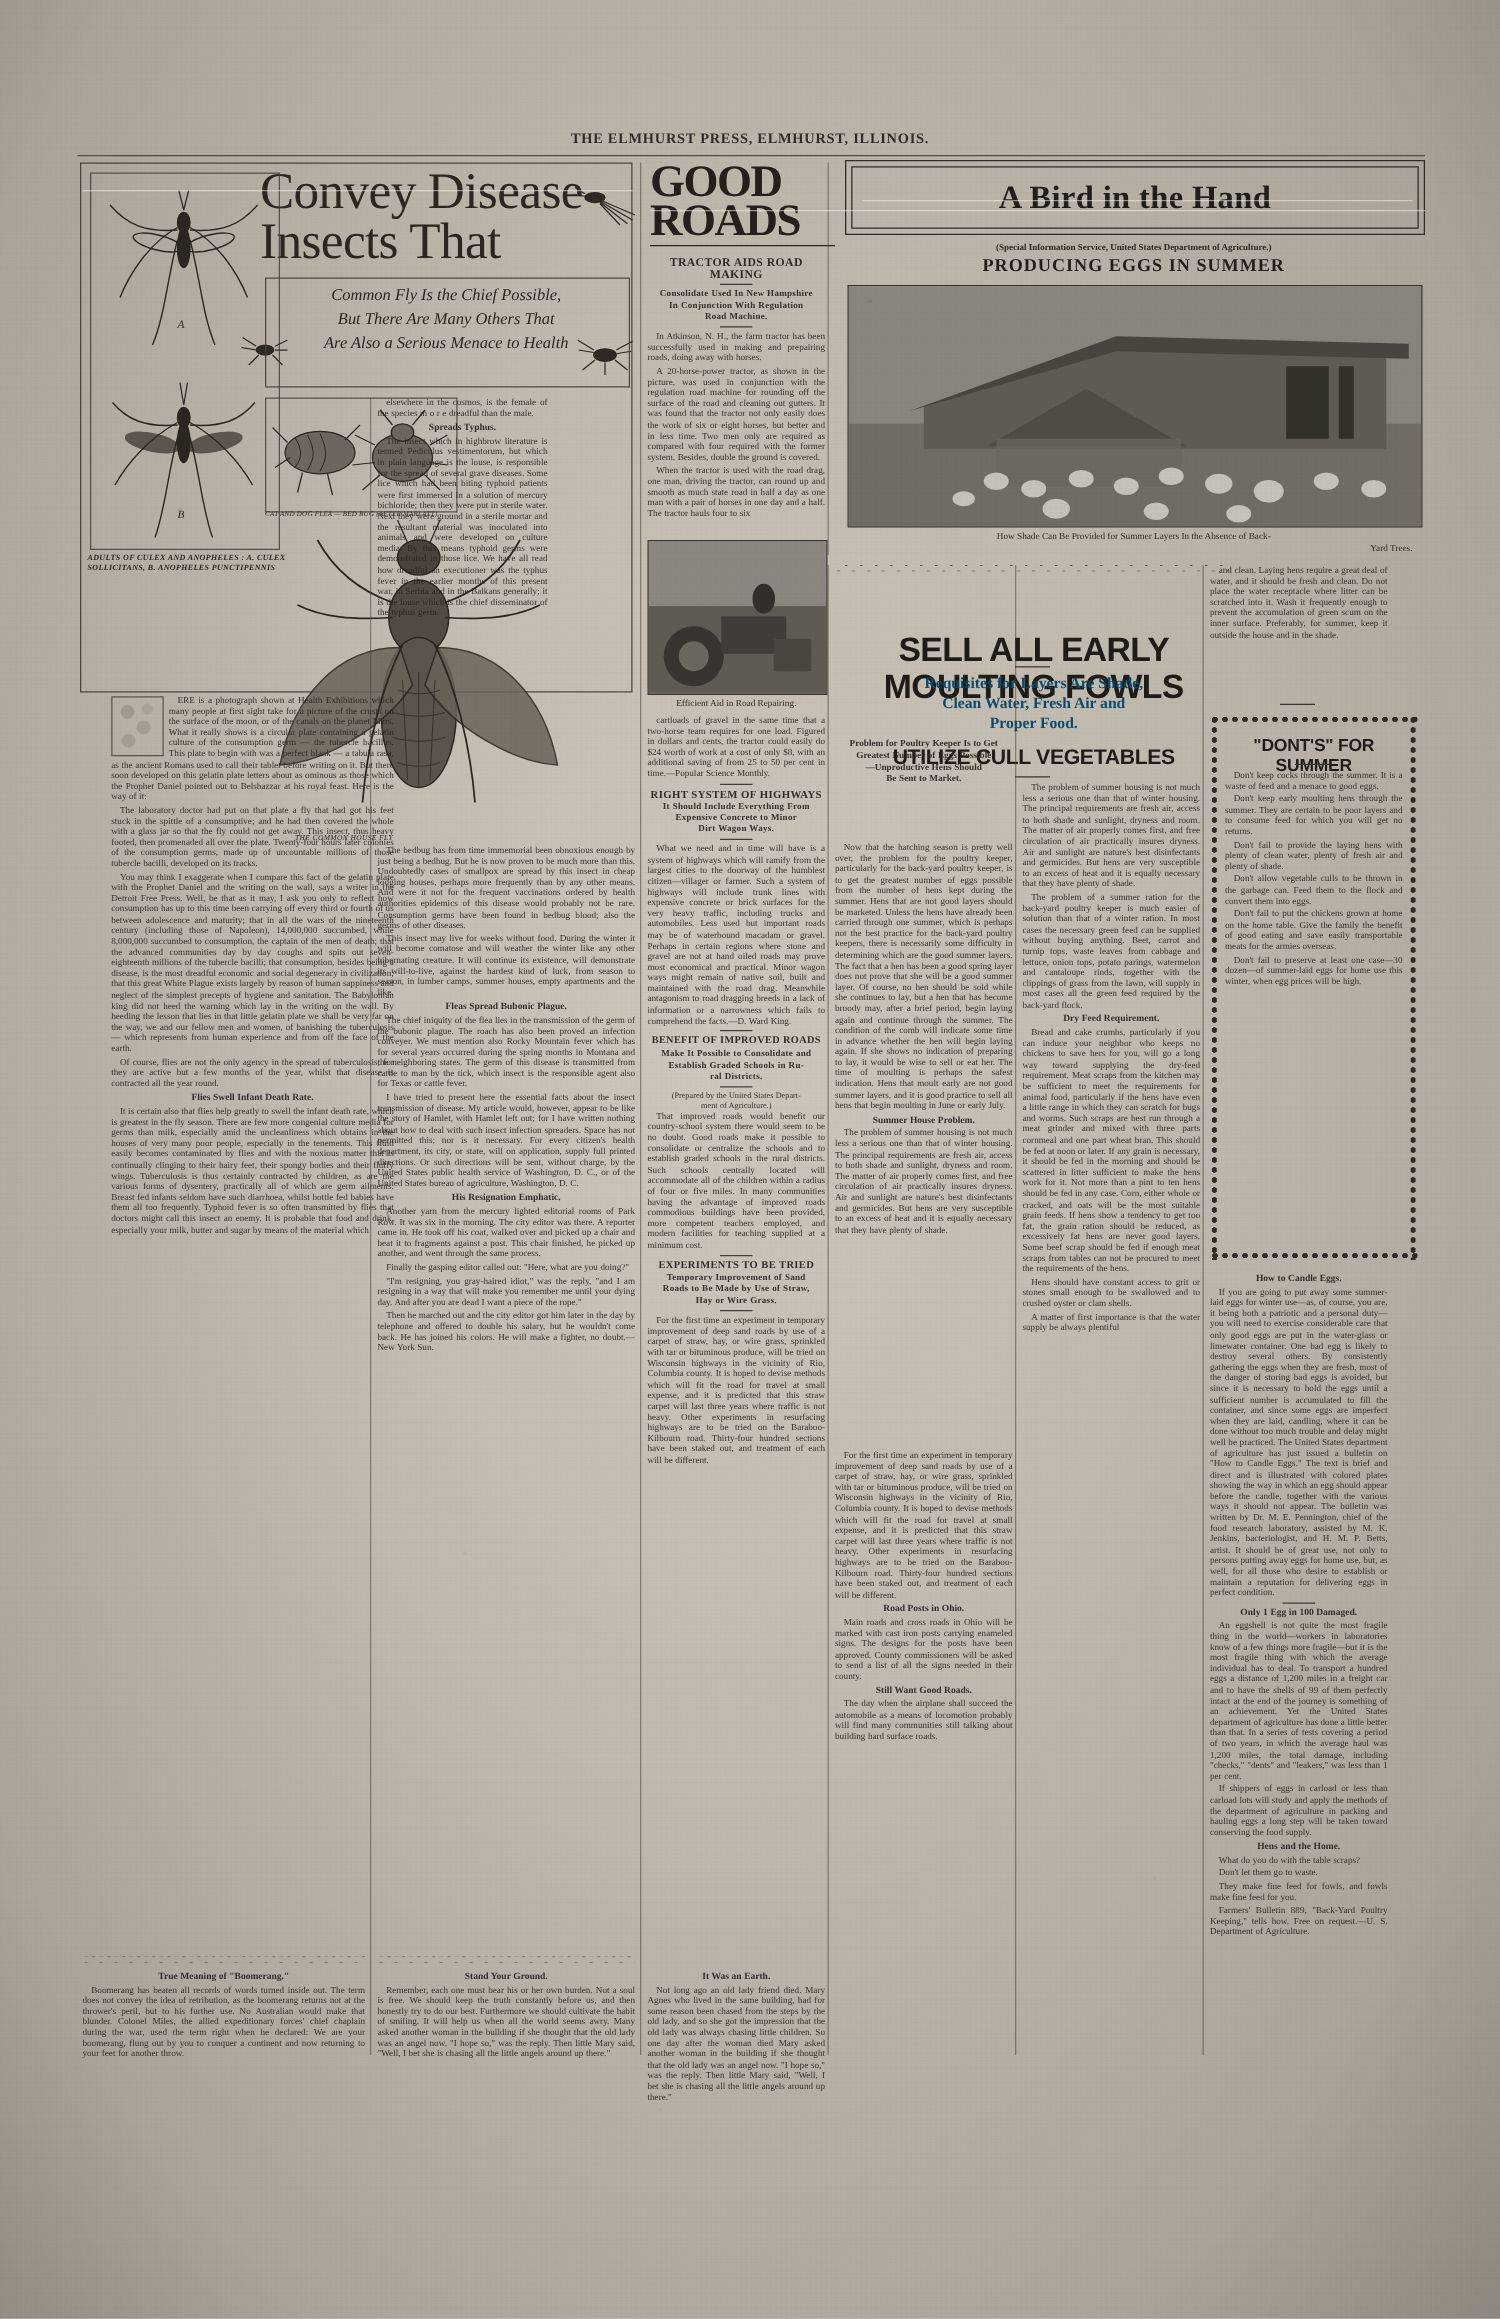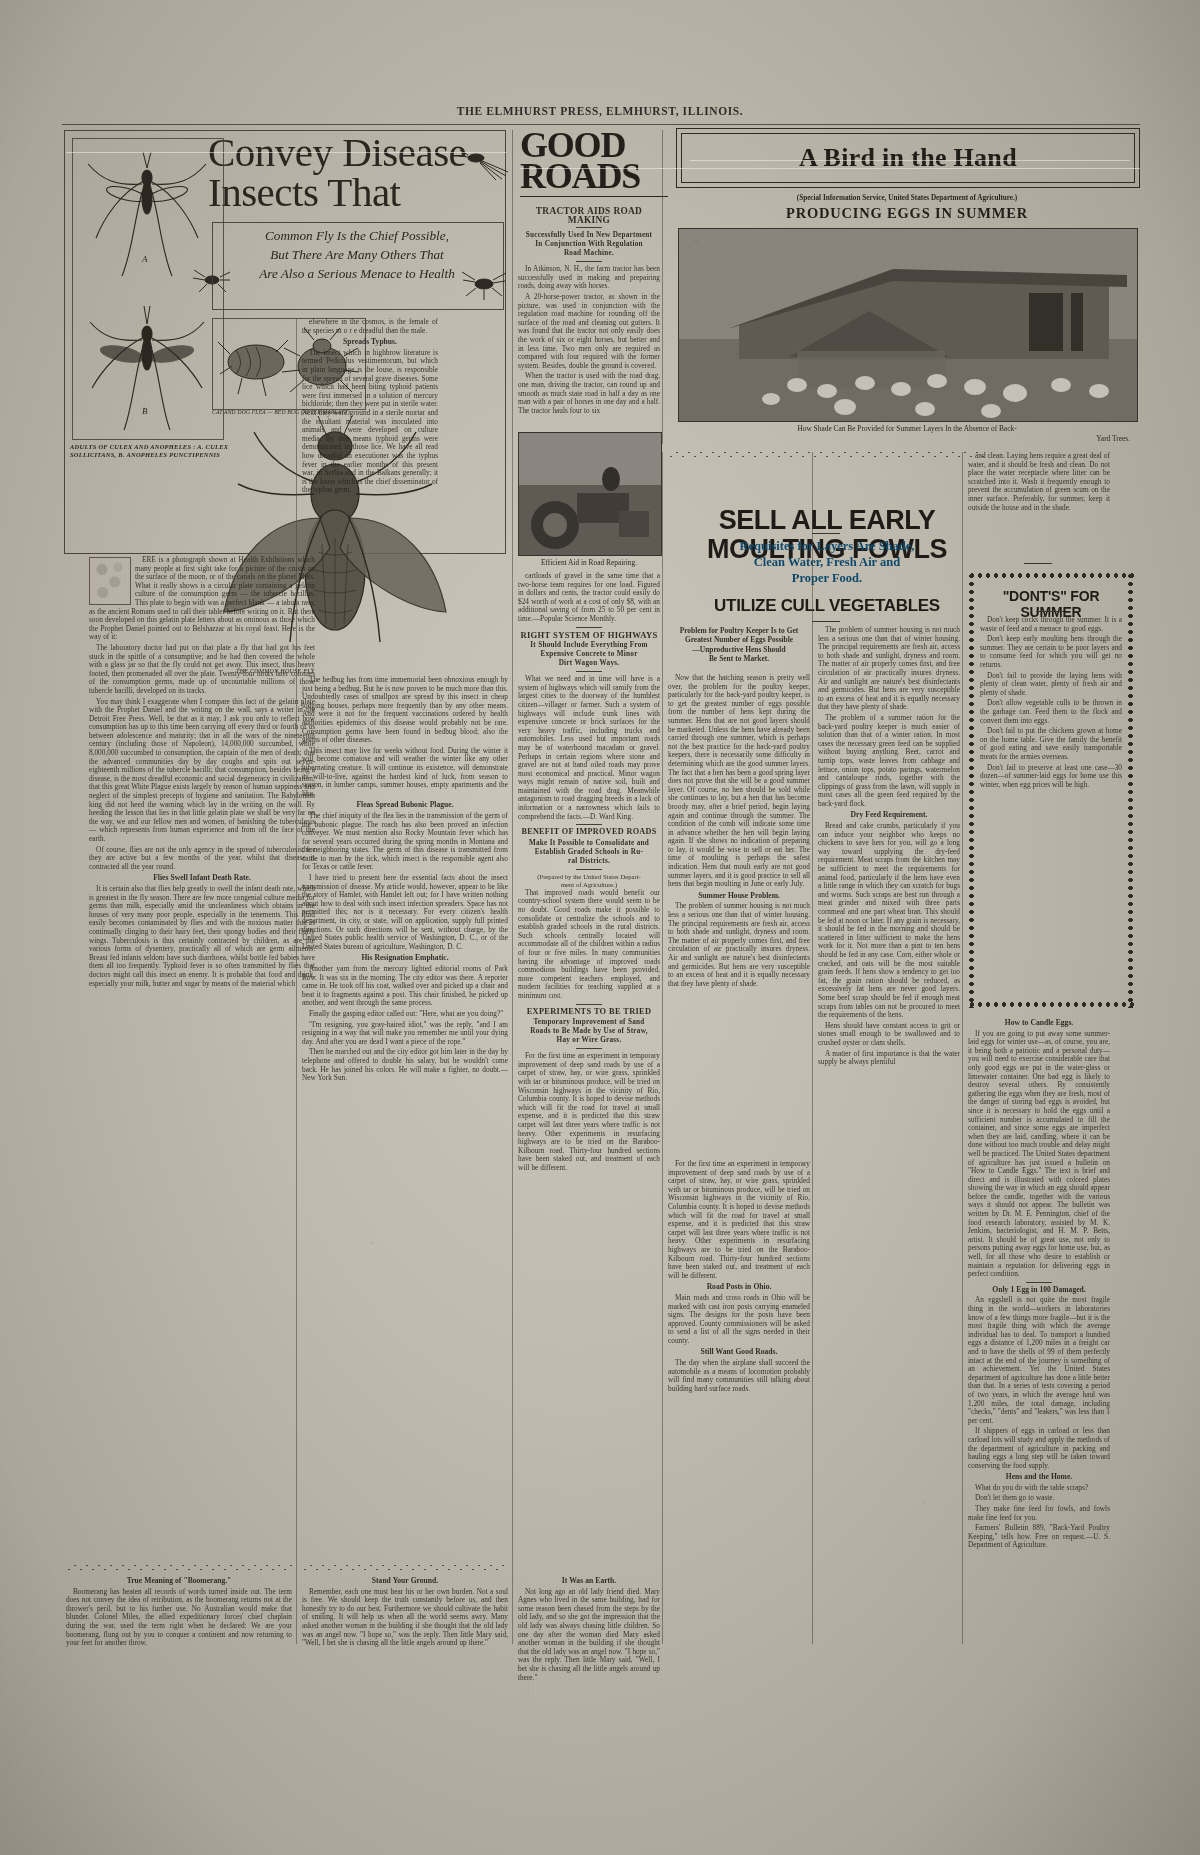--- a/index.html
+++ b/index.html
@@ -367,21 +367,21 @@
   <div class="gr-title">
     <span>GOOD</span>
     <span>ROADS</span>
   </div>
   <div class="gr-underline"></div>
 
   <div class="body-col" style="position:absolute;left:518px;top:204px;width:142px;height:1440px;">
     <div class="kicker">TRACTOR AIDS ROAD MAKING</div>
     <div class="hairline"></div>
     <div class="kicker-sm">
-      <div>Successfully Used In New Department</div>
+      <div>Consolidate Used In New Hampshire</div>
       <div>In Conjunction With Regulation</div>
       <div>Road Machine.</div>
     </div>
     <div class="hairline"></div>
     <p>In Atkinson, N. H., the farm tractor has been successfully used in making and prepairing roads, doing away with horses.</p>
     <p>A 20-horse-power tractor, as shown in the picture, was used in conjunction with the regulation road machine for rounding off the surface of the road and cleaning out gutters. It was found that the tractor not only easily does the work of six or eight horses, but better and in less time. Two men only are required as compared with four required with the former system. Besides, double the ground is covered.</p>
     <p>When the tractor is used with the road drag, one man, driving the tractor, can round up and smooth as much state road in half a day as one man with a pair of horses in one day and a half. The tractor hauls four to six</p>
   </div>
 
   <div class="photo" style="position:absolute;left:518px;top:432px;width:142px;height:122px;">
@@ -493,21 +493,21 @@
   </div>
   <div class="hairline" style="position:absolute;left:812px;top:530px;width:28px;"></div>
   <div class="banner-sub" style="position:absolute;left:668px;top:538px;width:318px;">
     <div>Requisites for Layers Are Shade,</div>
     <div>Clean Water, Fresh Air and</div>
     <div>Proper Food.</div>
   </div>
   <div class="banner-h2" style="position:absolute;left:668px;top:596px;width:318px;">UTILIZE CULL VEGETABLES</div>
   <div class="hairline" style="position:absolute;left:812px;top:618px;width:28px;"></div>
 
-  <div class="body-col" style="position:absolute;left:668px;top:626px;width:142px;">
+  <div class="body-col" style="position:absolute;left:668px;top:590px;width:142px;">
     <div style="text-align:center;font-weight:bold;font-size:7.4px;line-height:9.4px;">
       <div>Problem for Poultry Keeper Is to Get</div>
       <div>Greatest Number of Eggs Possible</div>
       <div>—Unproductive Hens Should</div>
       <div>Be Sent to Market.</div>
     </div>
   </div>
 
   <div class="body-col" style="position:absolute;left:668px;top:674px;width:142px;height:470px;">
     <p>Now that the hatching season is pretty well over, the problem for the poultry keeper, particularly for the back-yard poultry keeper, is to get the greatest number of eggs possible from the number of hens kept during the summer. Hens that are not good layers should be marketed. Unless the hens have already been carried through one summer, which is perhaps not the best practice for the back-yard poultry keepers, there is necessarily some difficulty in determining which are the good summer layers. The fact that a hen has been a good spring layer does not prove that she will be a good summer layer. Of course, no hen should be sold while she continues to lay, but a hen that has become broody may, after a brief period, begin laying again and continue through the summer. The condition of the comb will indicate some time in advance whether the hen will begin laying again. If she shows no indication of preparing to lay, it would be wise to sell or eat her. The time of moulting is perhaps the safest indication. Hens that moult early are not good summer layers, and it is good practice to sell all hens that begin moulting in June or early July.</p>

